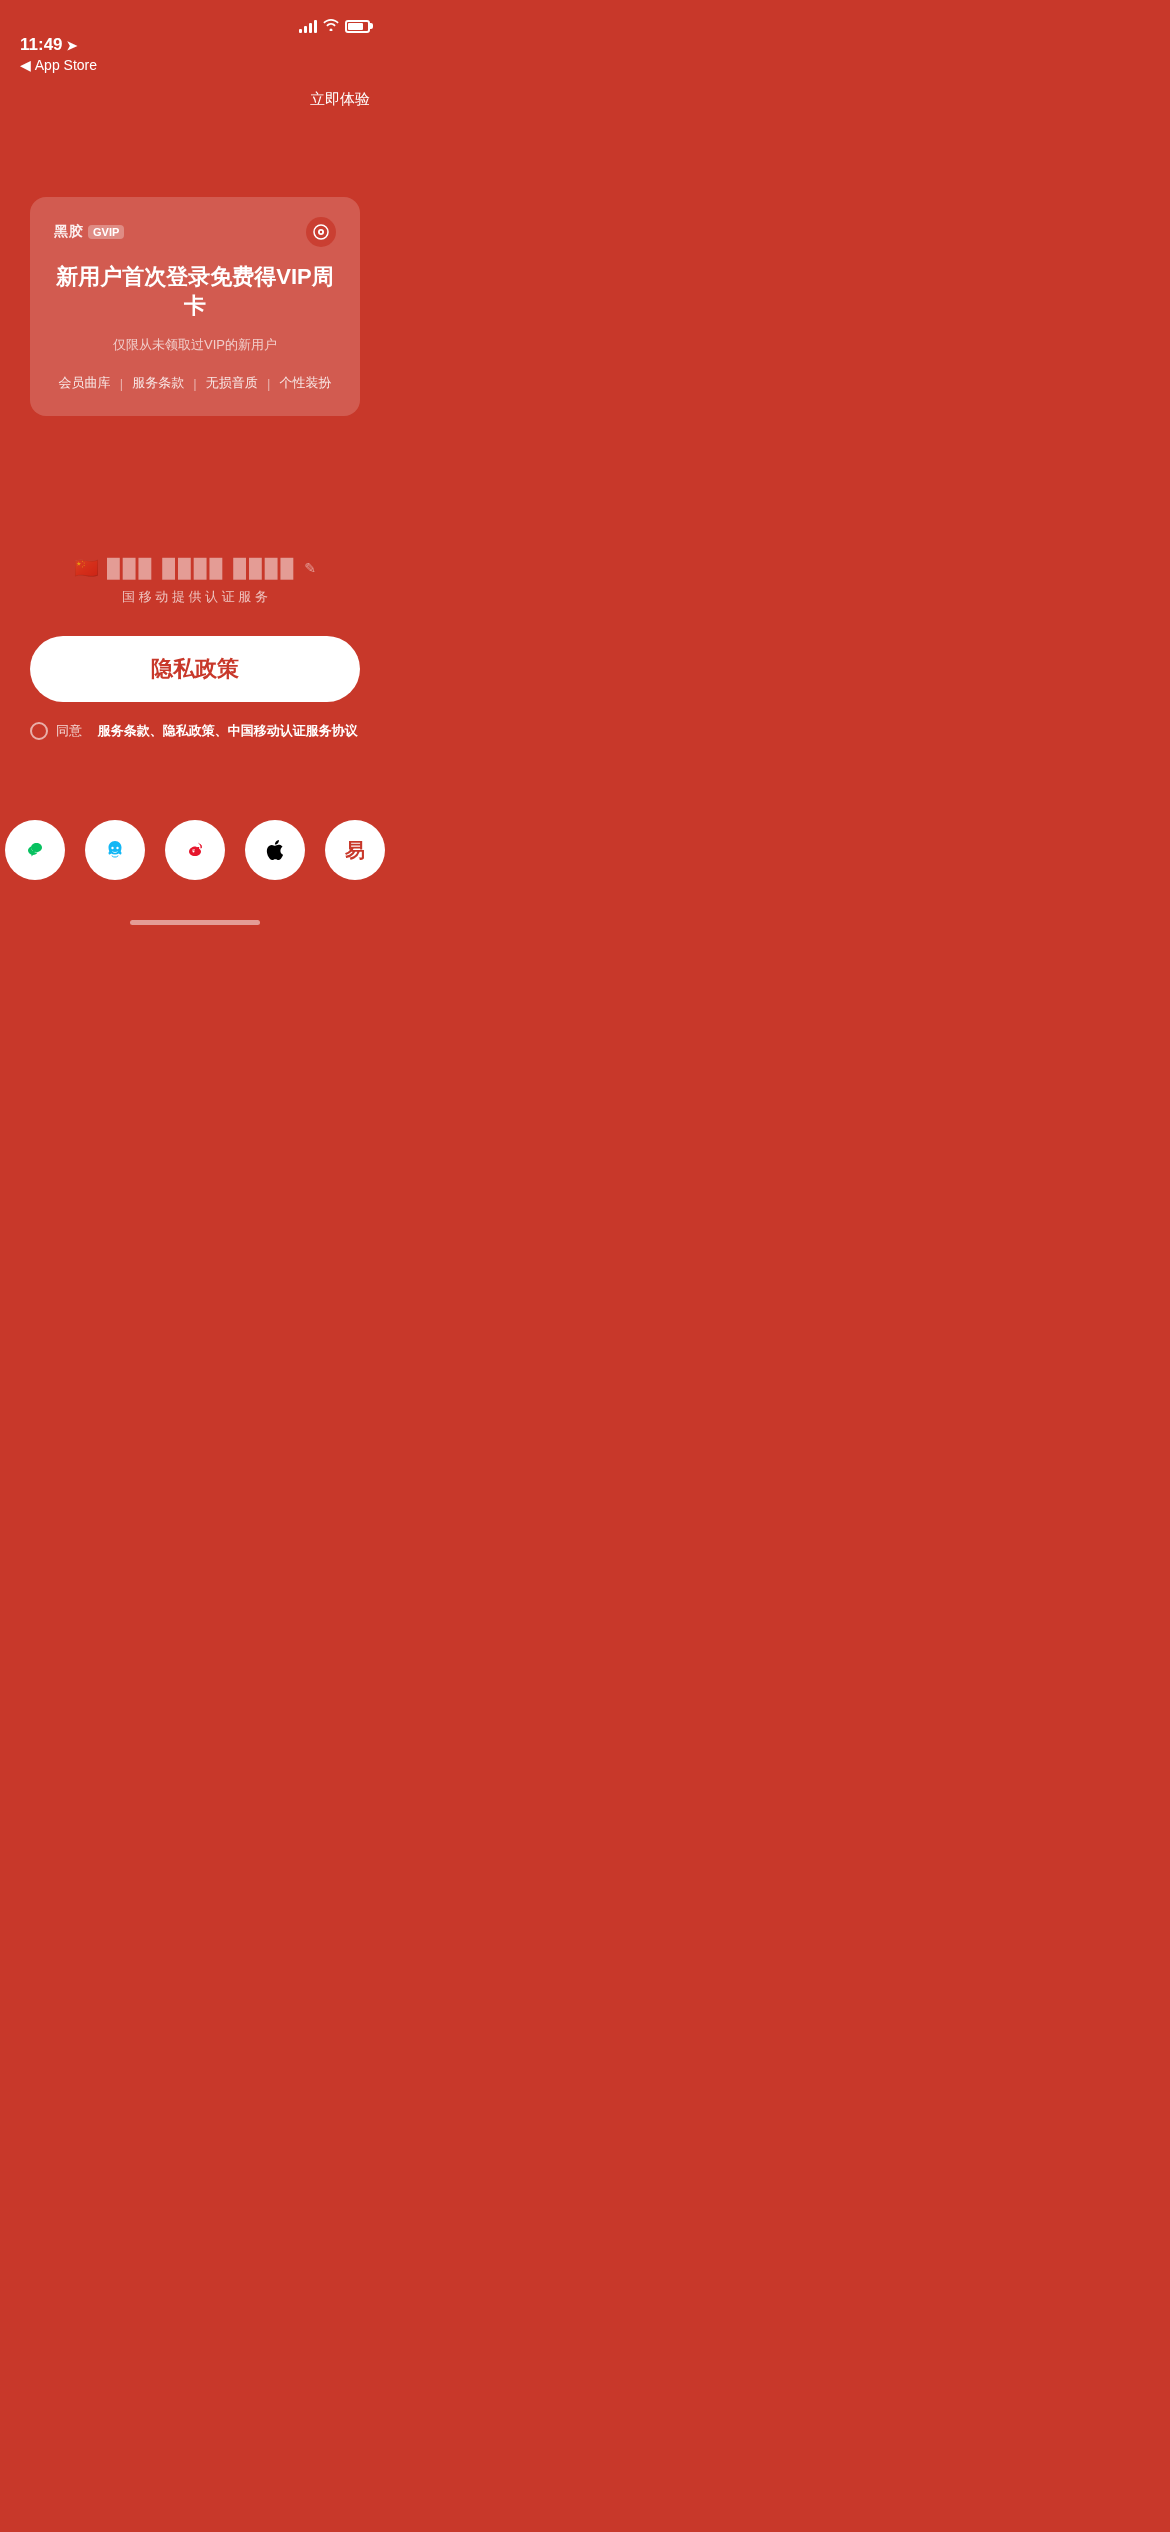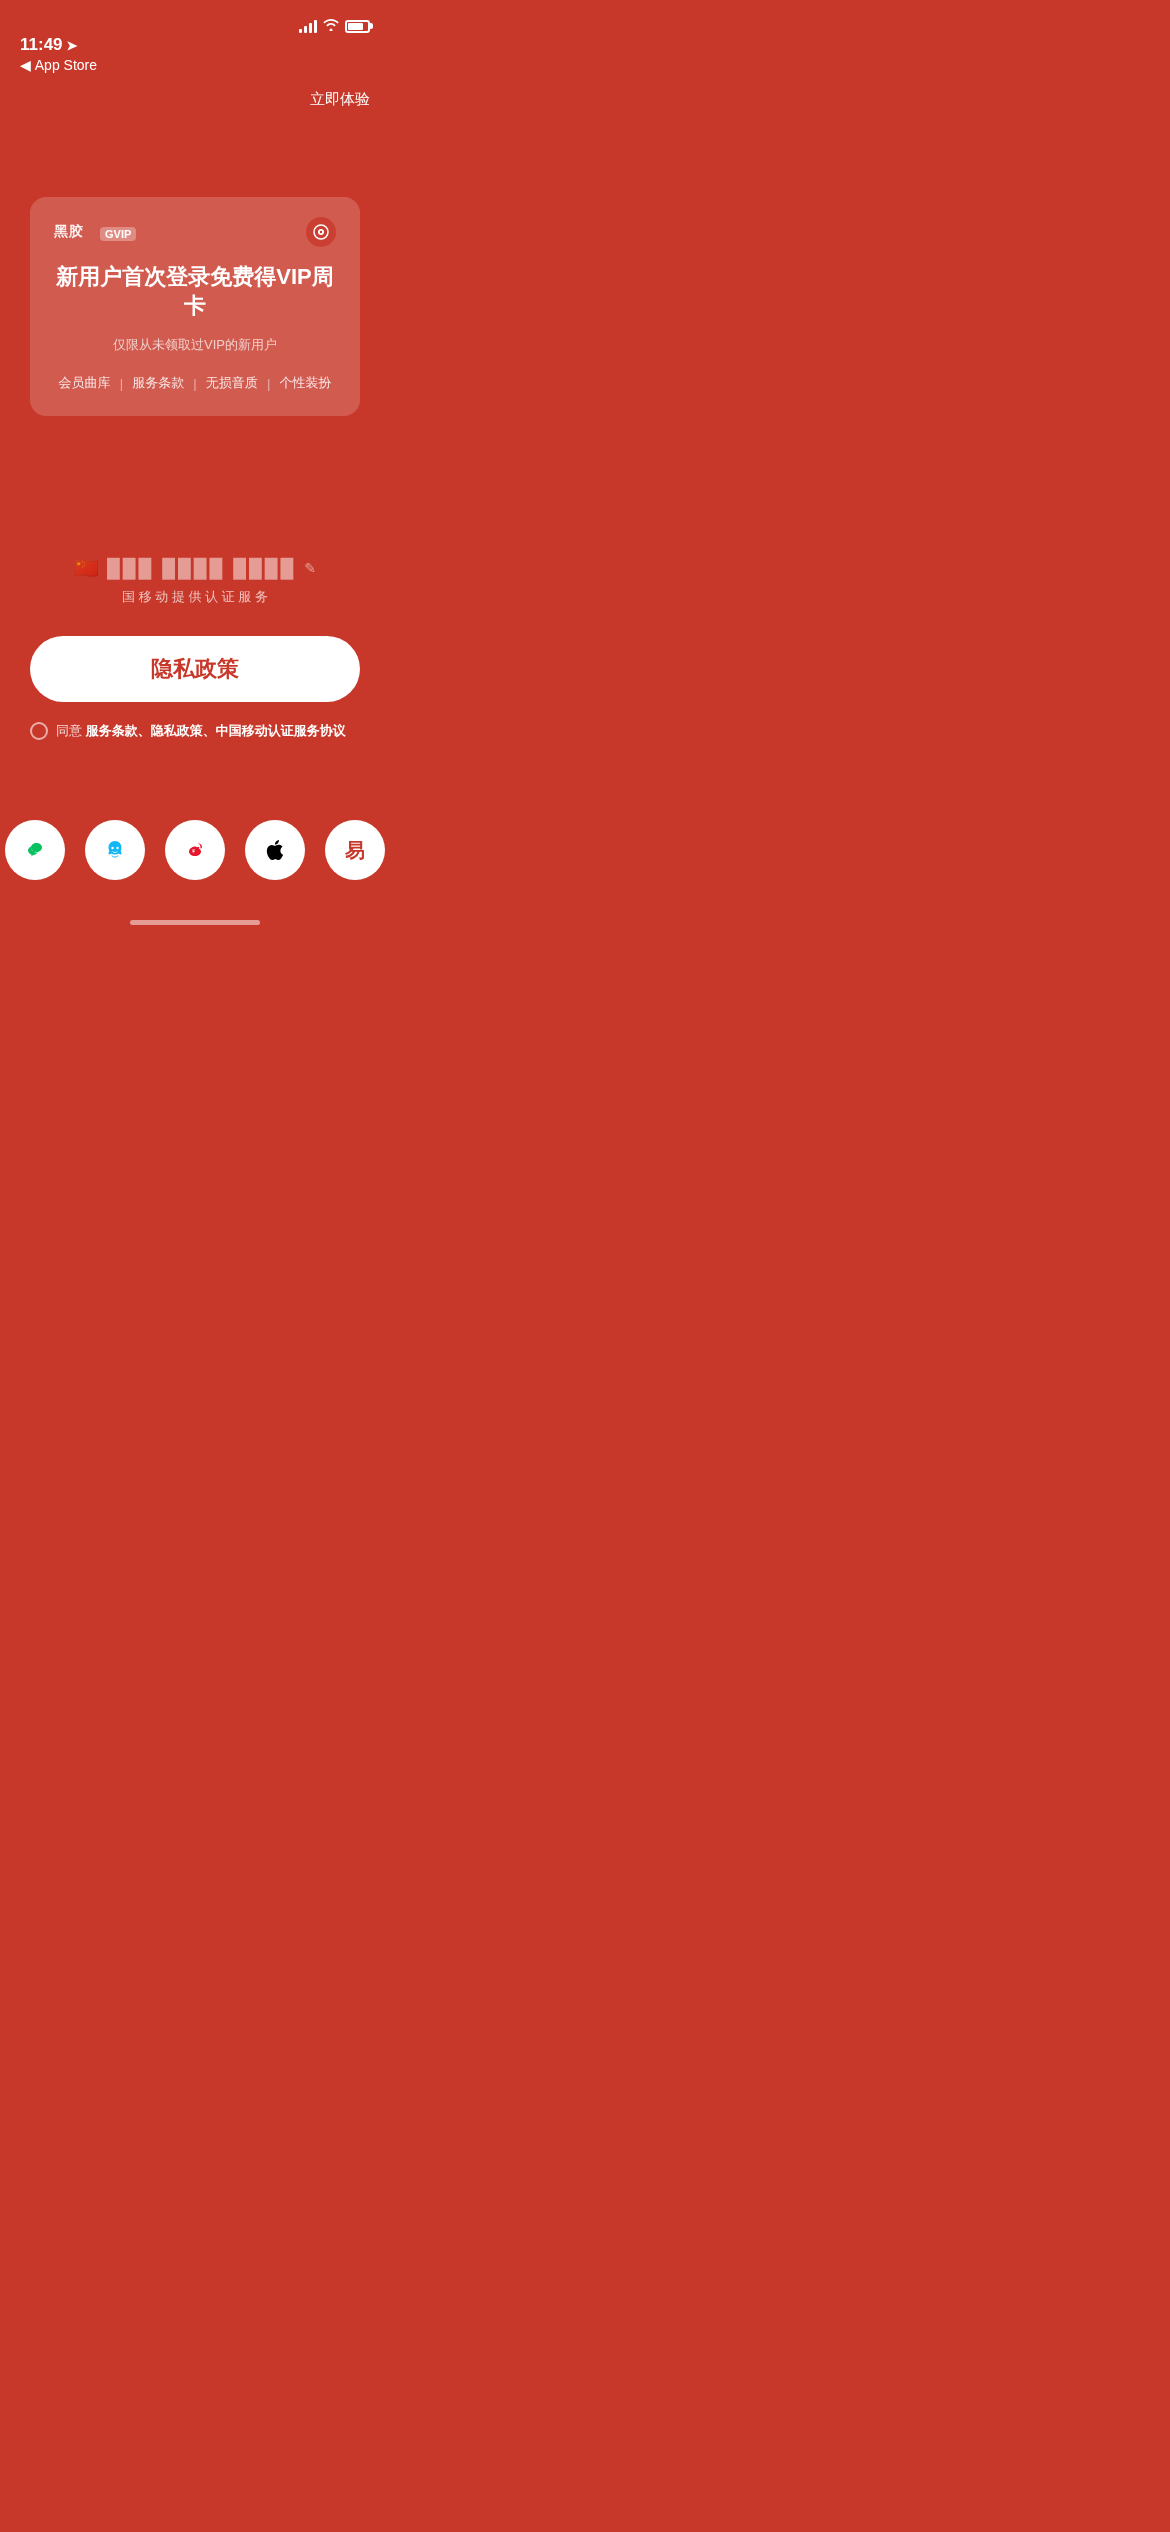--- a/index.html
+++ b/index.html
@@ -120,22 +120,22 @@
 
     .vip-card-header {
       display: flex;
       justify-content: space-between;
       align-items: center;
       margin-bottom: 16px;
     }
 
     .vip-logo {
       display: flex;
-      align-items: flex-end;
-      gap: 16px;
+      align-items: center;
+      gap: 4px;
     }
 
     .vip-logo-text {
       font-size: 14px;
       font-weight: 600;
       color: rgba(255,255,255,0.9);
       letter-spacing: 1px;
     }
 
     .vip-logo-badge {
@@ -246,20 +246,21 @@
 
     .agreement-text {
       font-size: 13px;
       color: rgba(255,255,255,0.8);
       line-height: 1.4;
     }
 
     .agreement-link {
       font-weight: 600;
       color: white;
+      margin-left: 12px;
     }
 
     
     .social-login {
       display: flex;
       justify-content: center;
       gap: 20px;
       margin: 80px 0 30px 0;
     }
 

